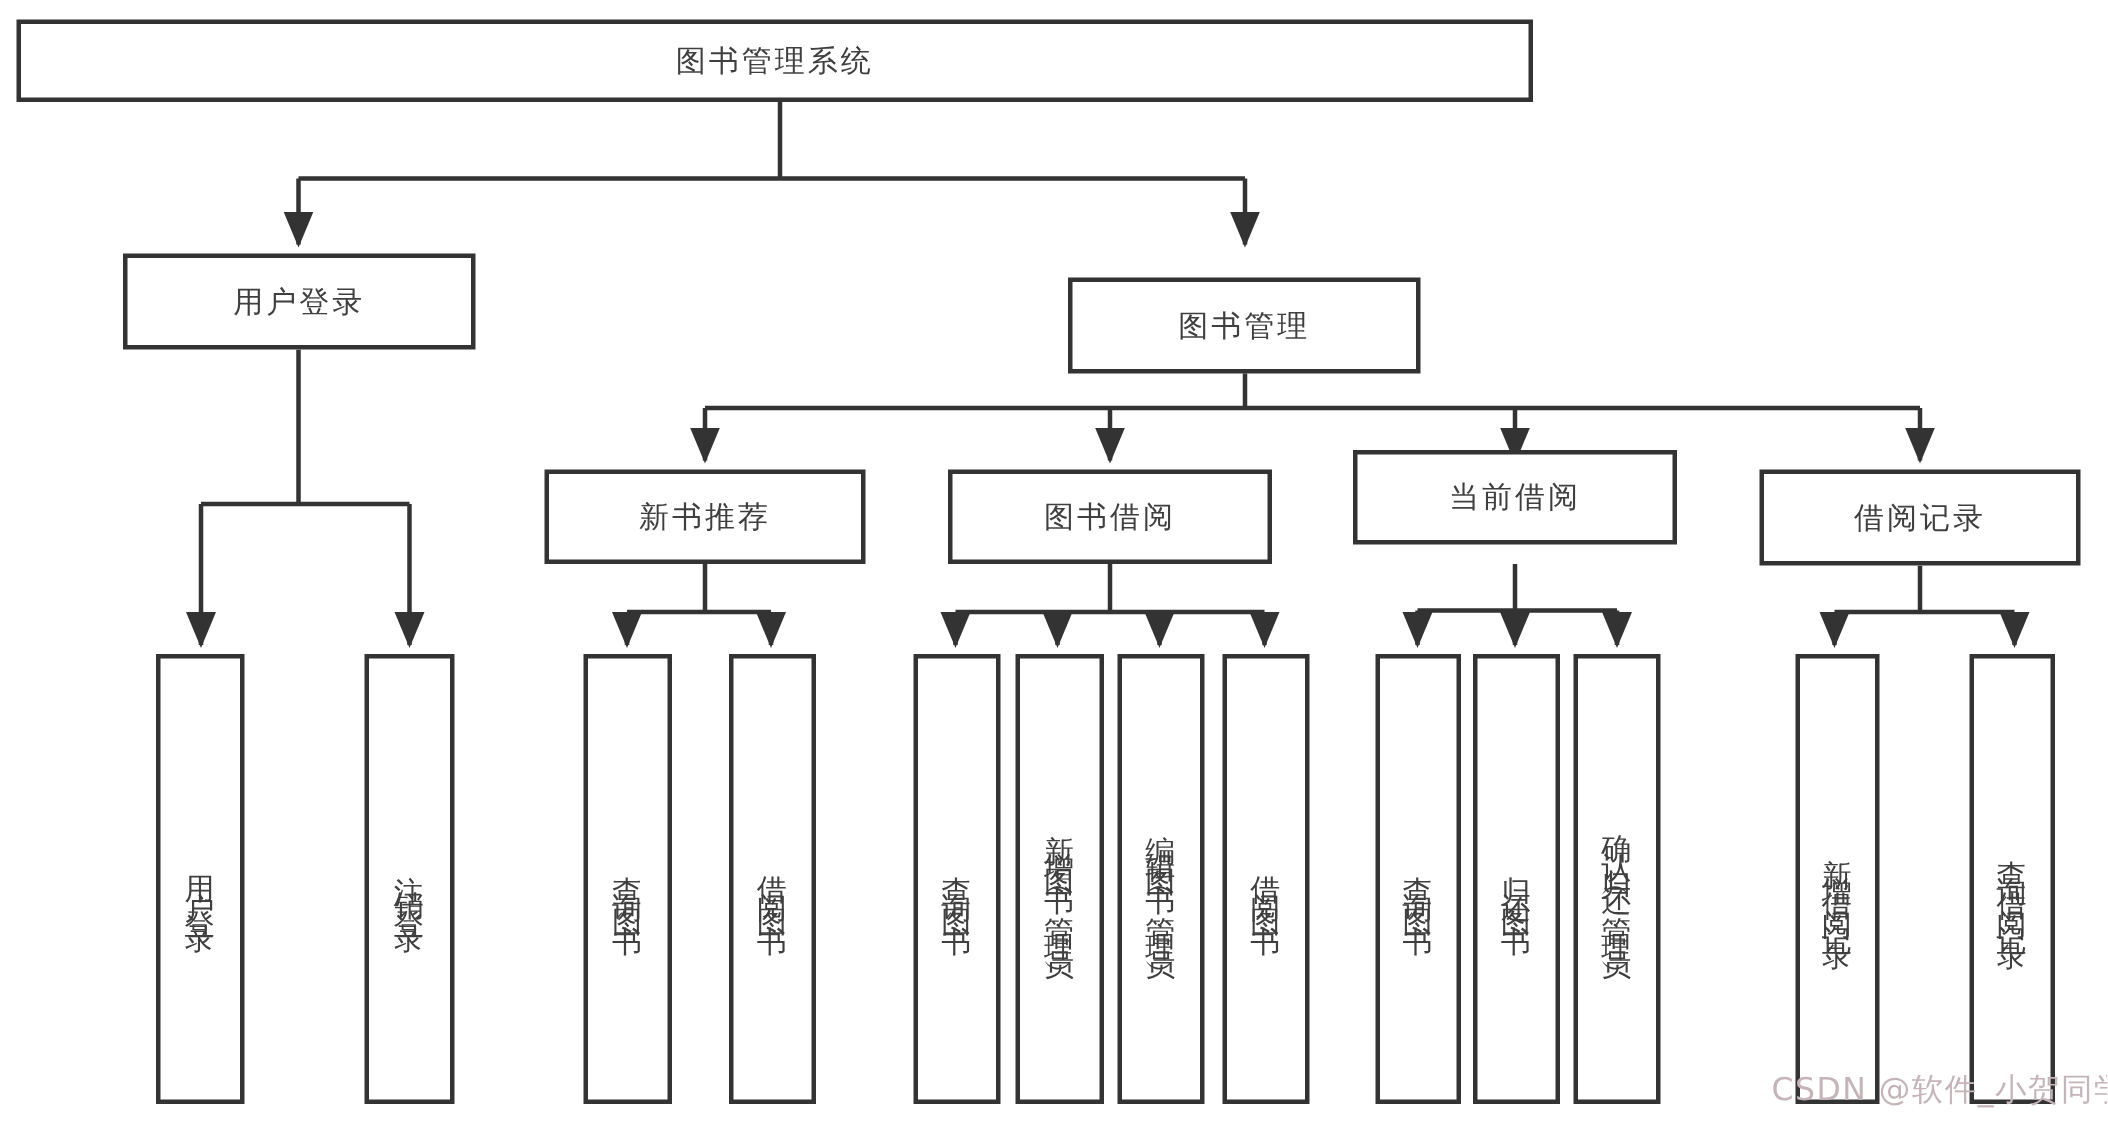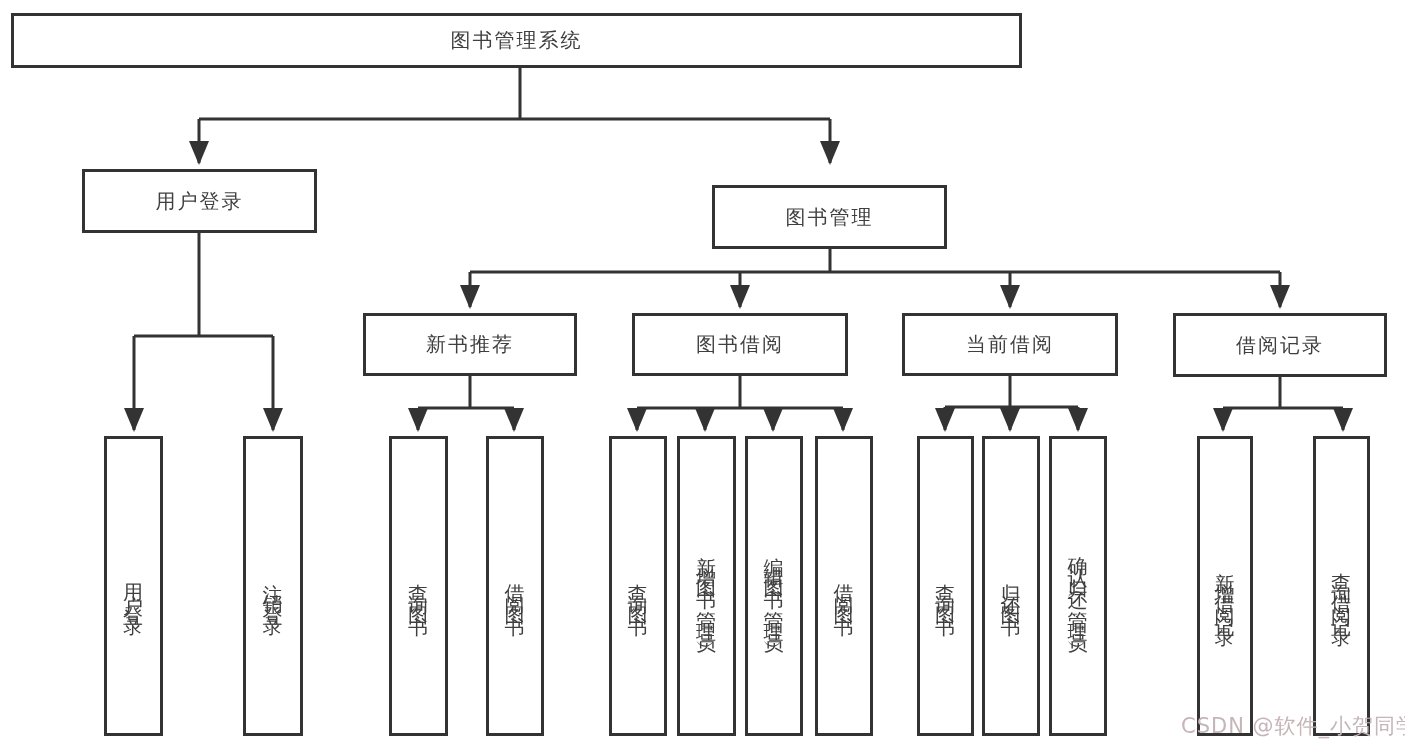--- a/index.html
+++ b/index.html
@@ -110,21 +110,21 @@
     <path class="wire" d="M1343,408 L1343,430" marker-end="url(#arrow)"></path>
   </svg>
 
   <div class="node" style="left:11px; top:13px; width:1011px; height:55px;">图书管理系统</div>
 
   <div class="node" style="left:82px; top:169px; width:235px; height:64px;">用户登录</div>
   <div class="node" style="left:712px; top:169px; width:235px; height:64px;margin-top:16px;">图书管理</div>
 
   <div class="node" style="left:363px; top:313px; width:214px; height:63px;">新书推荐</div>
   <div class="node" style="left:632px; top:313px; width:216px; height:63px;">图书借阅</div>
-  <div class="node" style="left:902px; top:313px; width:216px; height:63px;">当前借阅</div>
+  <div class="node" style="left:902px; top:300px; width:216px; height:63px;">当前借阅</div>
   <div class="node" style="left:1173px; top:313px; width:214px; height:64px;font-family:Liberation Mono, monospace;">借阅记录</div>
 
   <div class="node vbox" style="left:104px; top:436px; width:59px; height:300px;">用户登录</div>
   <div class="node vbox" style="left:243px; top:436px; width:60px; height:300px;">注销登录</div>
 
   <div class="node vbox" style="left:389px; top:436px; width:59px; height:300px;">查询图书</div>
   <div class="node vbox" style="left:486px; top:436px; width:58px; height:300px;">借阅图书</div>
 
   <div class="node vbox" style="left:609px; top:436px; width:58px; height:300px;">查询图书</div>
   <div class="node vbox" style="left:677px; top:436px; width:59px; height:300px;">新增图书（管理员）</div>

